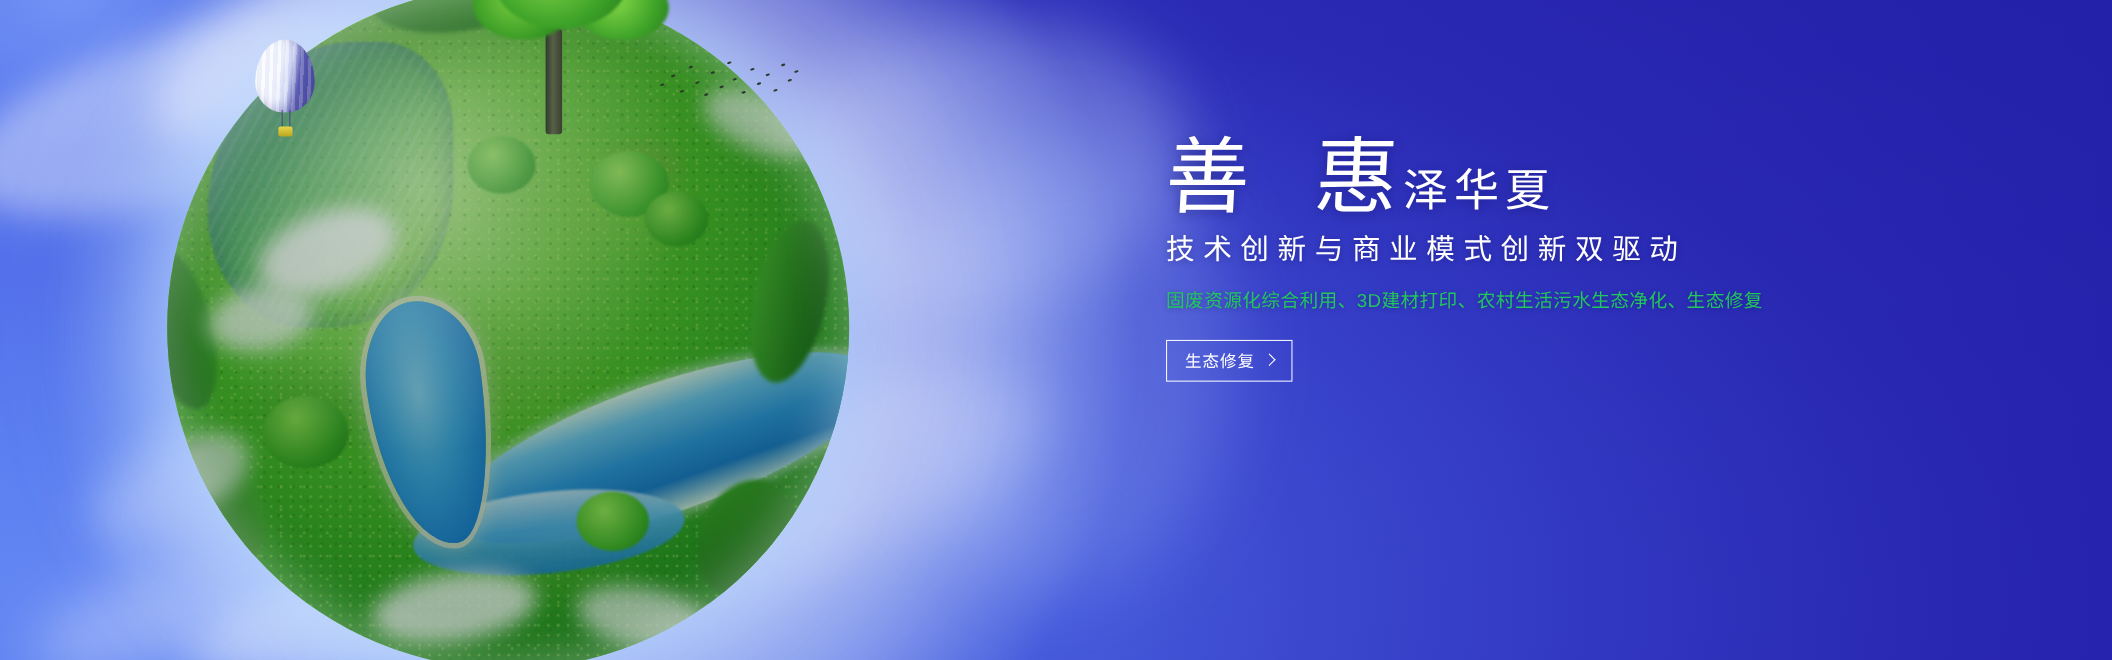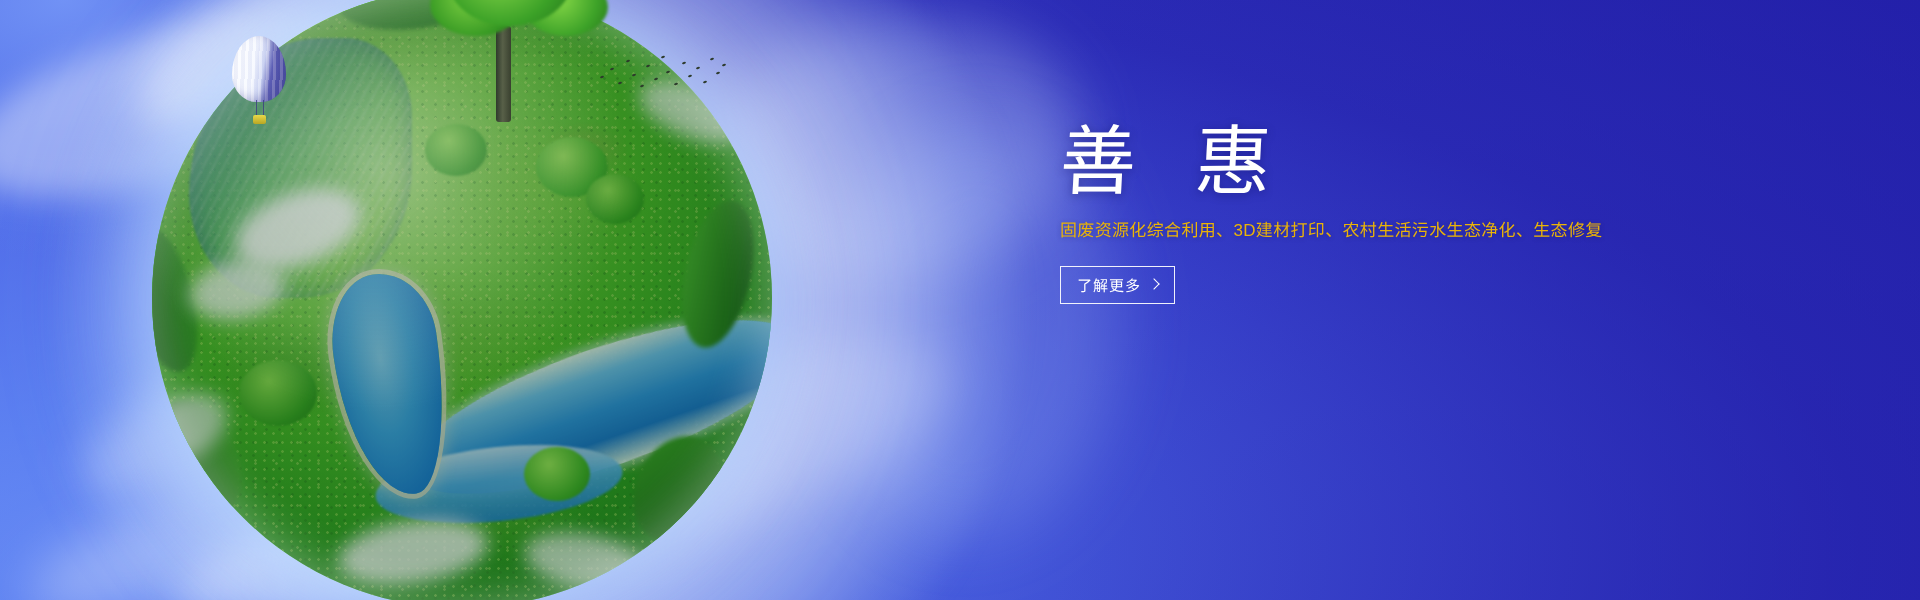--- a/index.html
+++ b/index.html
@@ -217,21 +217,21 @@
 
   .subtitle{
     margin:6px 0 0 0;
     font-size:26px;font-weight:400;letter-spacing:.30em;
     color:#ffffff;white-space:nowrap;
     text-shadow:0 1px 6px rgba(10,10,70,.30);
   }
   .desc{
     margin:17px 0 0 0;
     font-size:17px;font-weight:400;letter-spacing:.02em;
-    color:#eab308;white-space:nowrap;
+    color:#22c55e;white-space:nowrap;
     text-shadow:0 1px 5px rgba(10,10,70,.30);
   }
   .cta{
     display:inline-flex;align-items:center;justify-content:center;gap:9px;
     margin-top:25px;
     width:115px;height:38px;
     border:1px solid rgba(255,255,255,.92);
     background:transparent;
     color:#fff;font-size:15px;letter-spacing:.06em;
     font-family:inherit;
@@ -331,25 +331,27 @@
 
   <div class="content">
 
     <h1 class="headline">
       <span class="hl-group">
         <span class="hl-big">善</span>
       </span>
       <span class="hl-gap"></span>
       <span class="hl-group">
         <span class="hl-big">惠</span>
+        <span class="hl-small">泽华夏</span>
       </span>
     </h1>
 
+    <p class="subtitle">技术创新与商业模式创新双驱动</p>
 
     <p class="desc">固废资源化综合利用、3D建材打印、农村生活污水生态净化、生态修复</p>
 
     <button class="cta">
-      <span>了解更多</span>
+      <span>生态修复</span>
       <span class="chev"></span>
     </button>
 
   </div>
 </div>
 
 </body></html>

